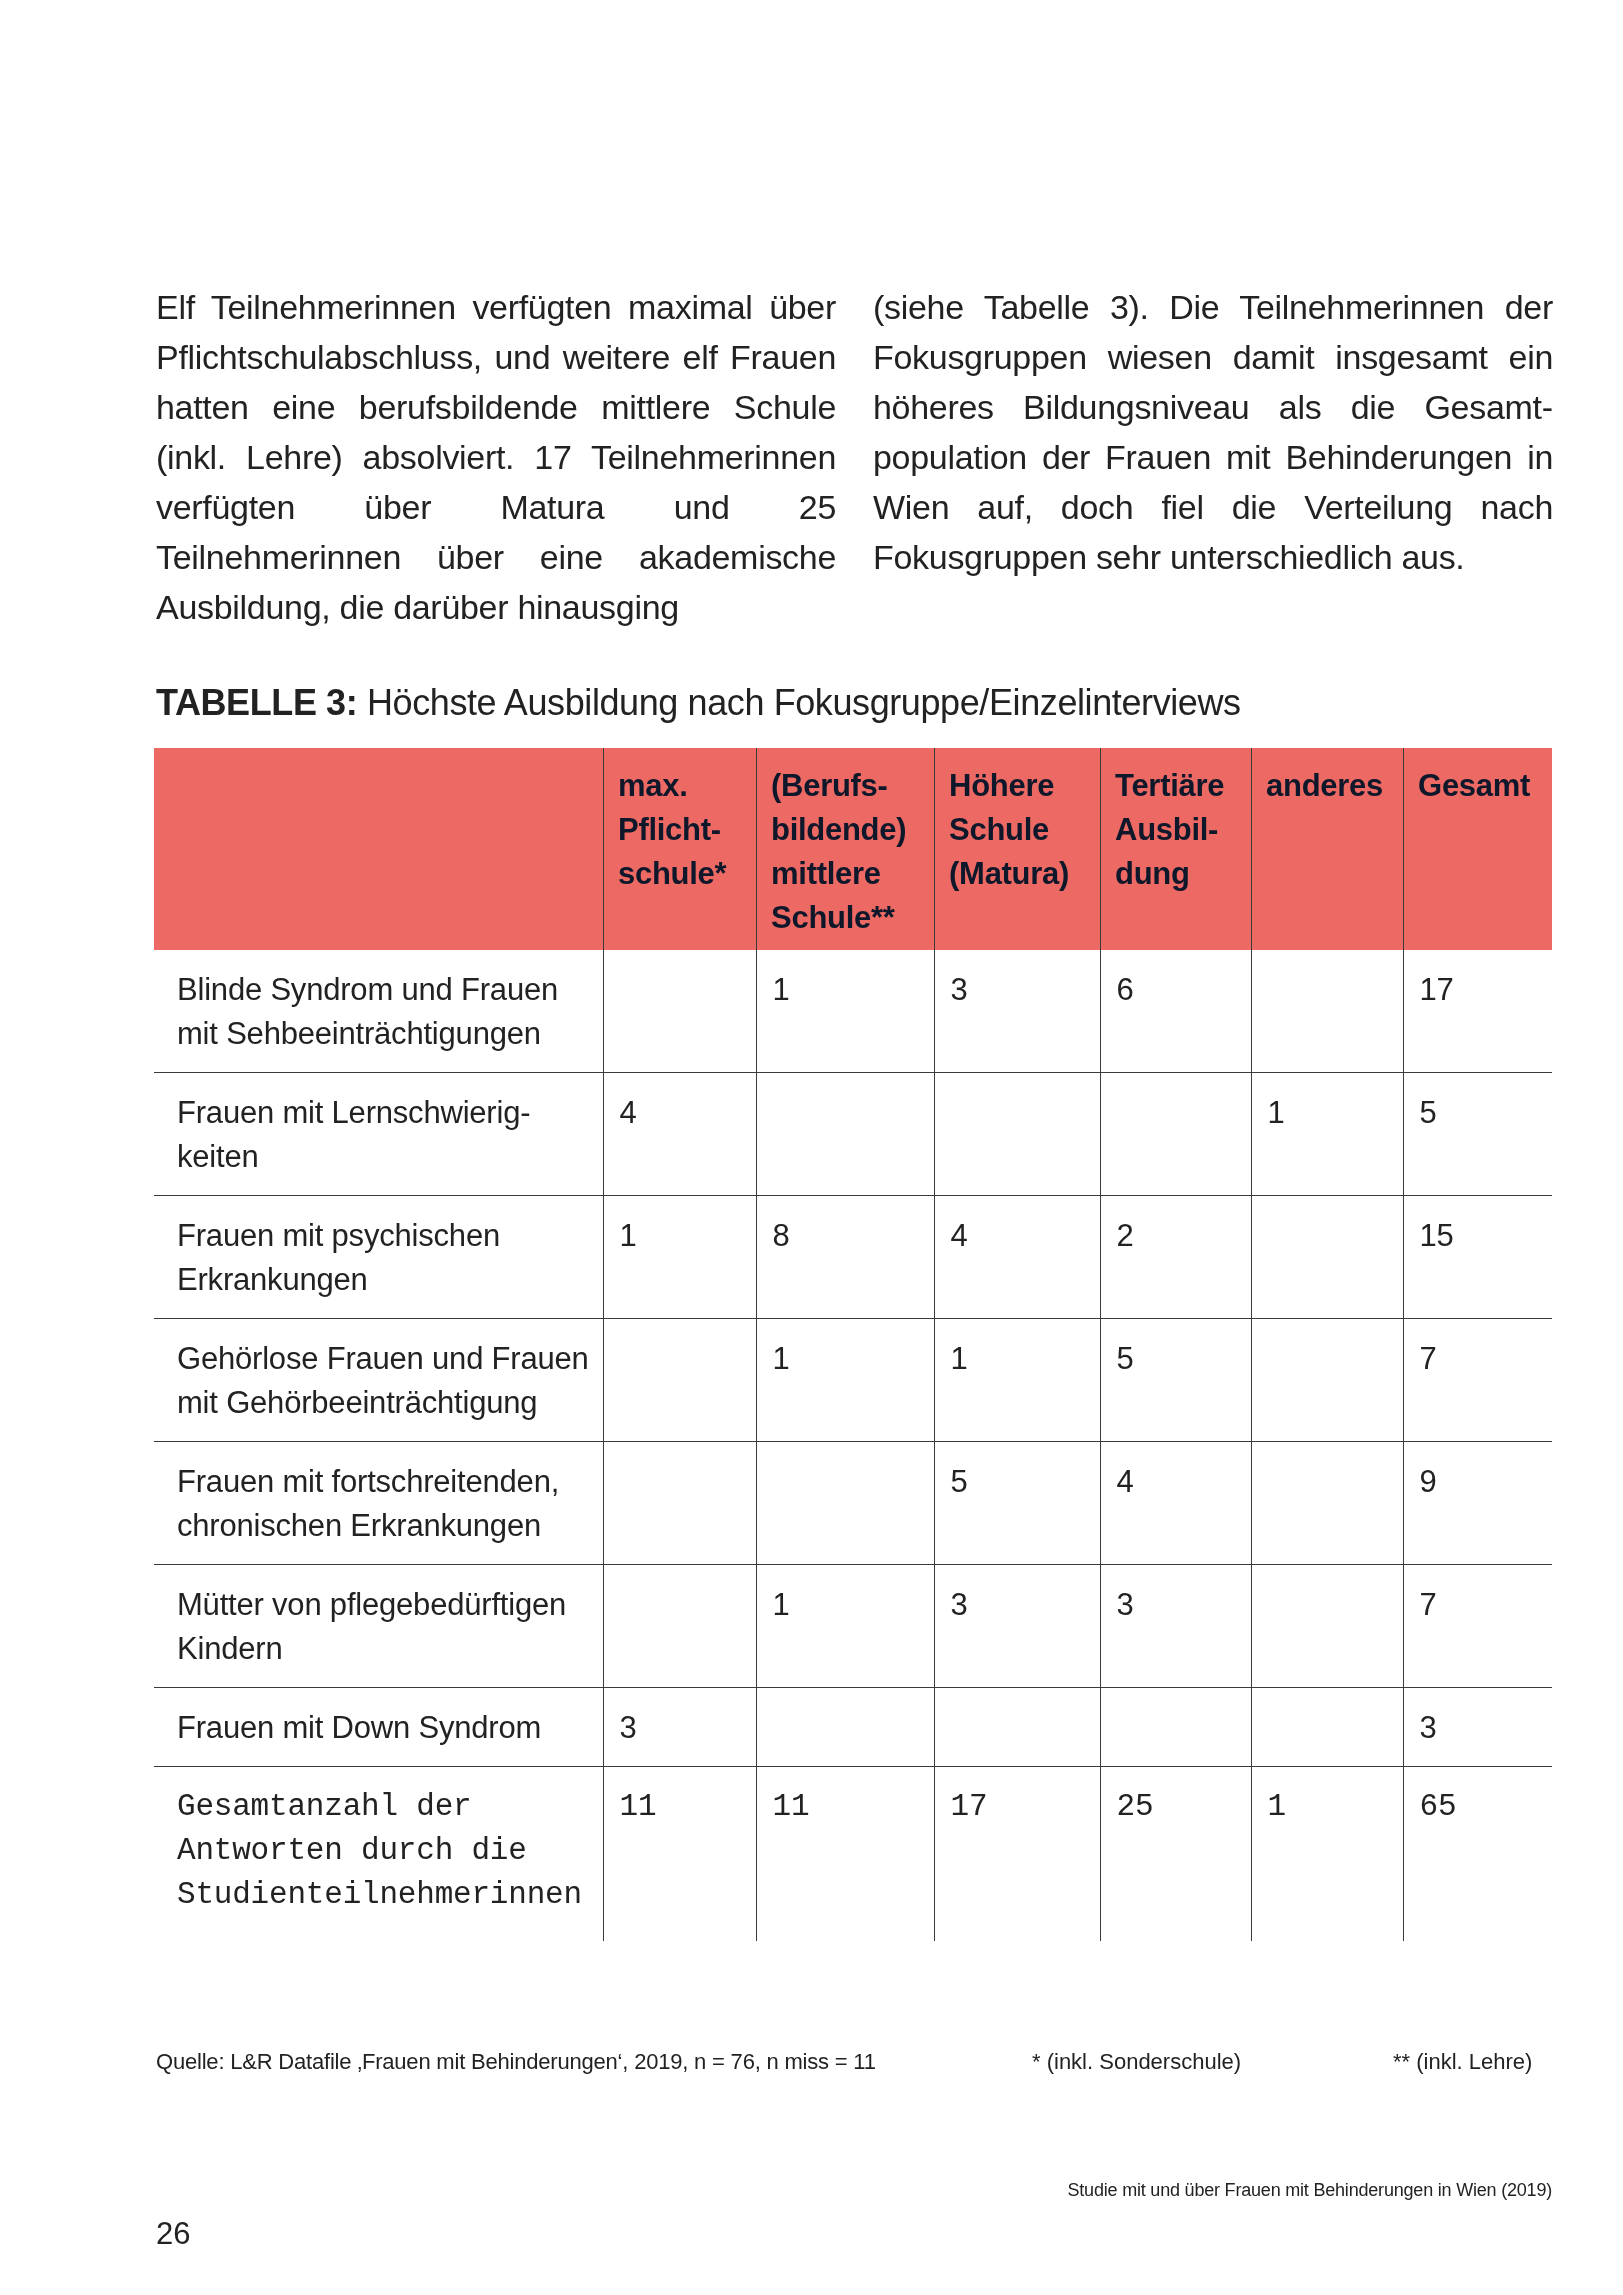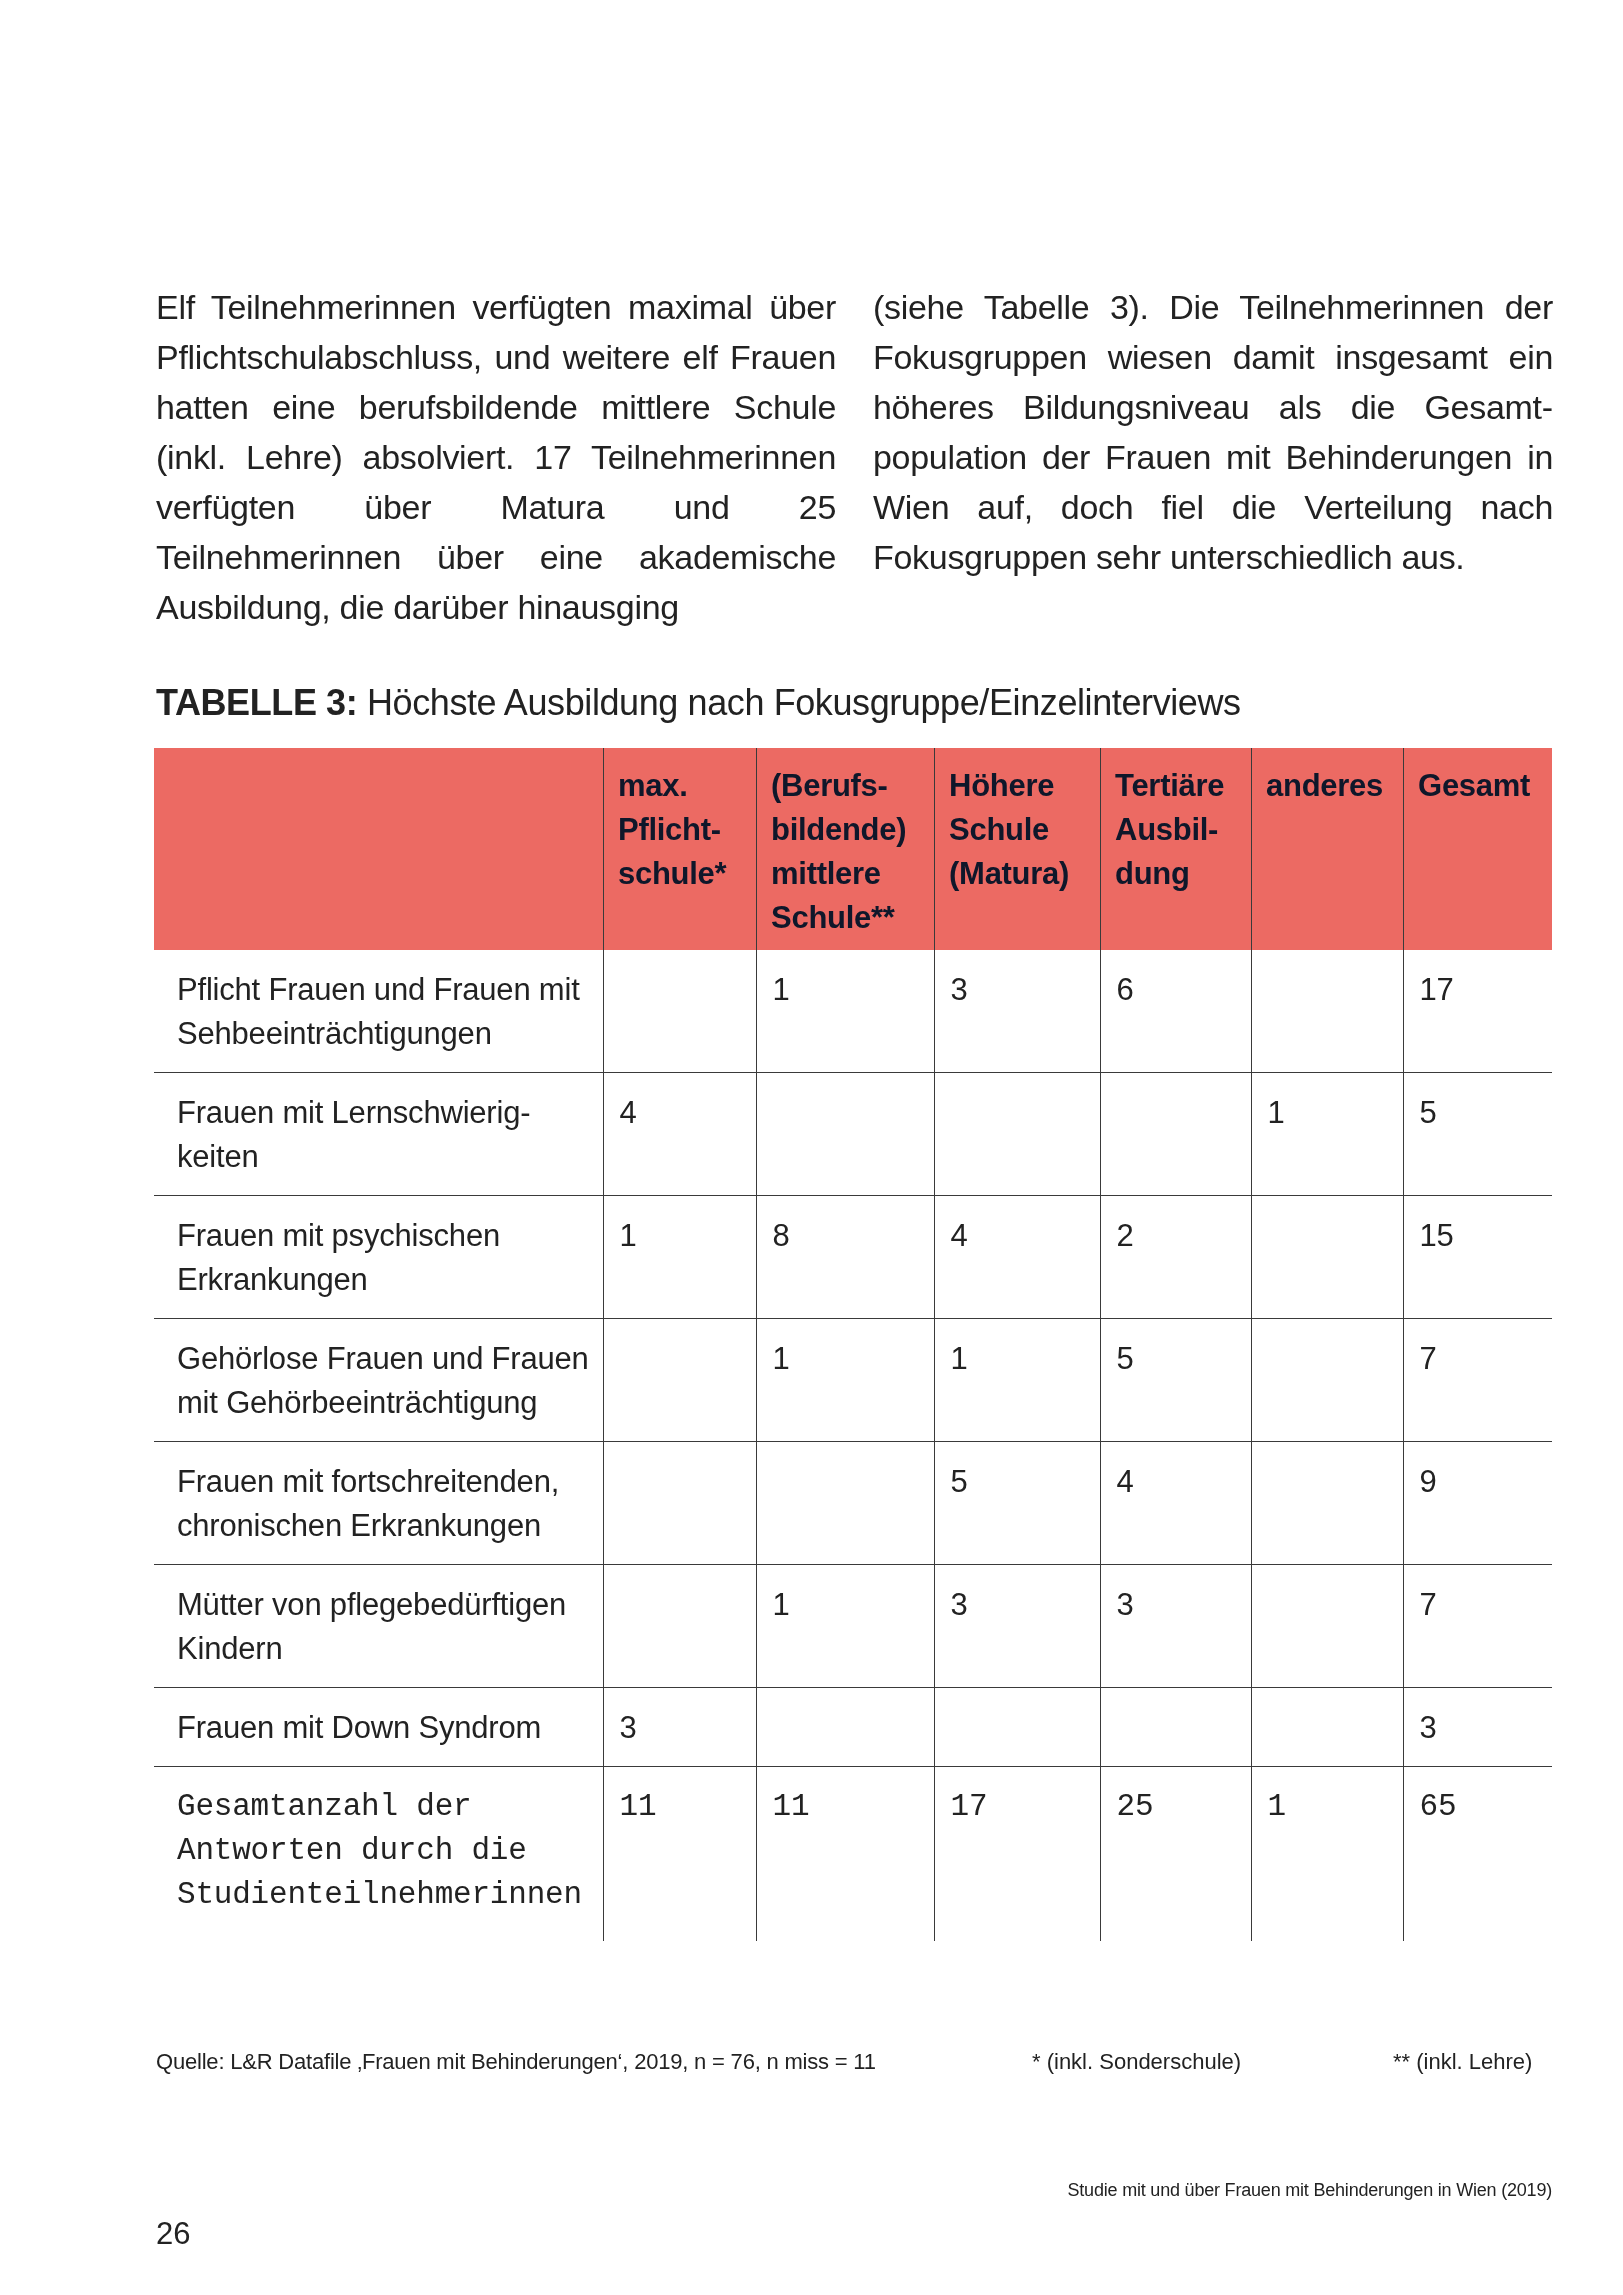--- a/index.html
+++ b/index.html
@@ -100,21 +100,21 @@
       <th>max. Pflicht­schule*</th>
       <th>(Berufs­bildende) mittlere Schule**</th>
       <th>Höhere Schule (Matura)</th>
       <th>Tertiäre Ausbil­dung</th>
       <th>anderes</th>
       <th>Gesamt</th>
     </tr>
   </thead>
   <tbody>
     <tr class="first-row">
-      <td>Pflicht Frauen und Frauen mit Sehbeeinträchtigungen</td>
+      <td>Blinde Syndrom und Frauen mit Sehbeeinträchtigungen</td>
       <td></td>
       <td>1</td>
       <td>3</td>
       <td>6</td>
       <td></td>
       <td>17</td>
     </tr>
     <tr>
       <td>Frauen mit Lernschwierig­keiten</td>
       <td>4</td>

